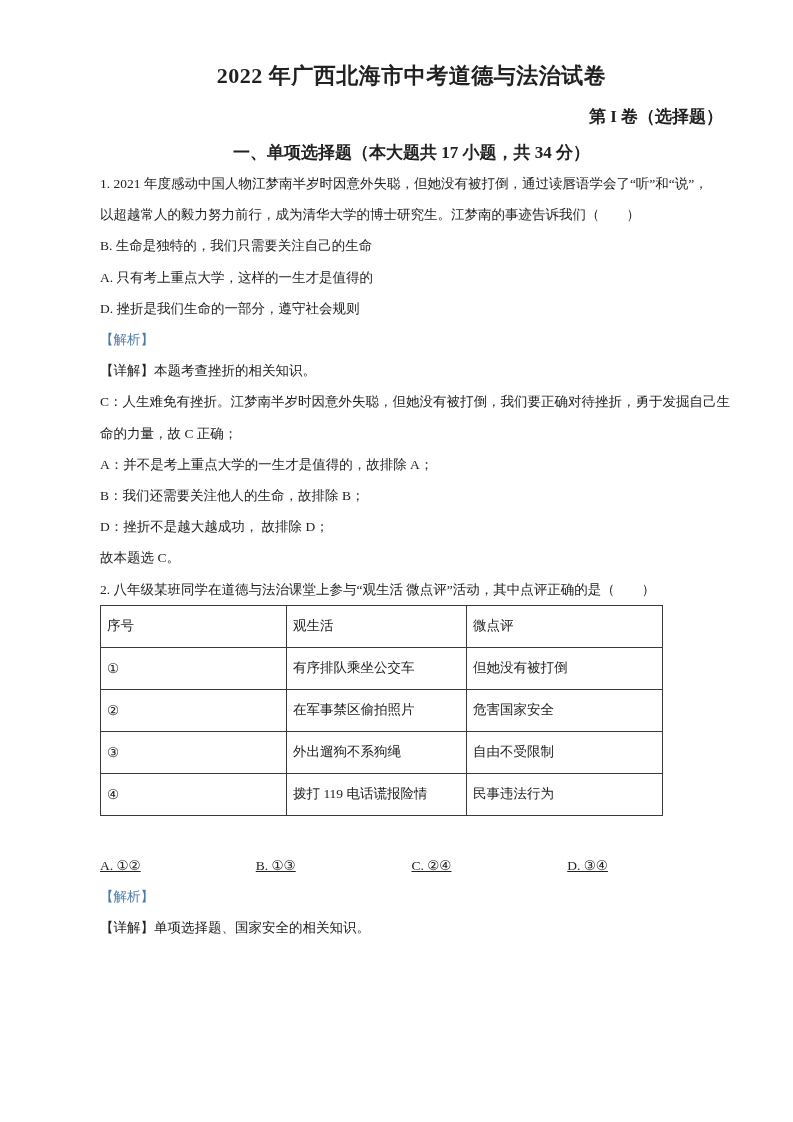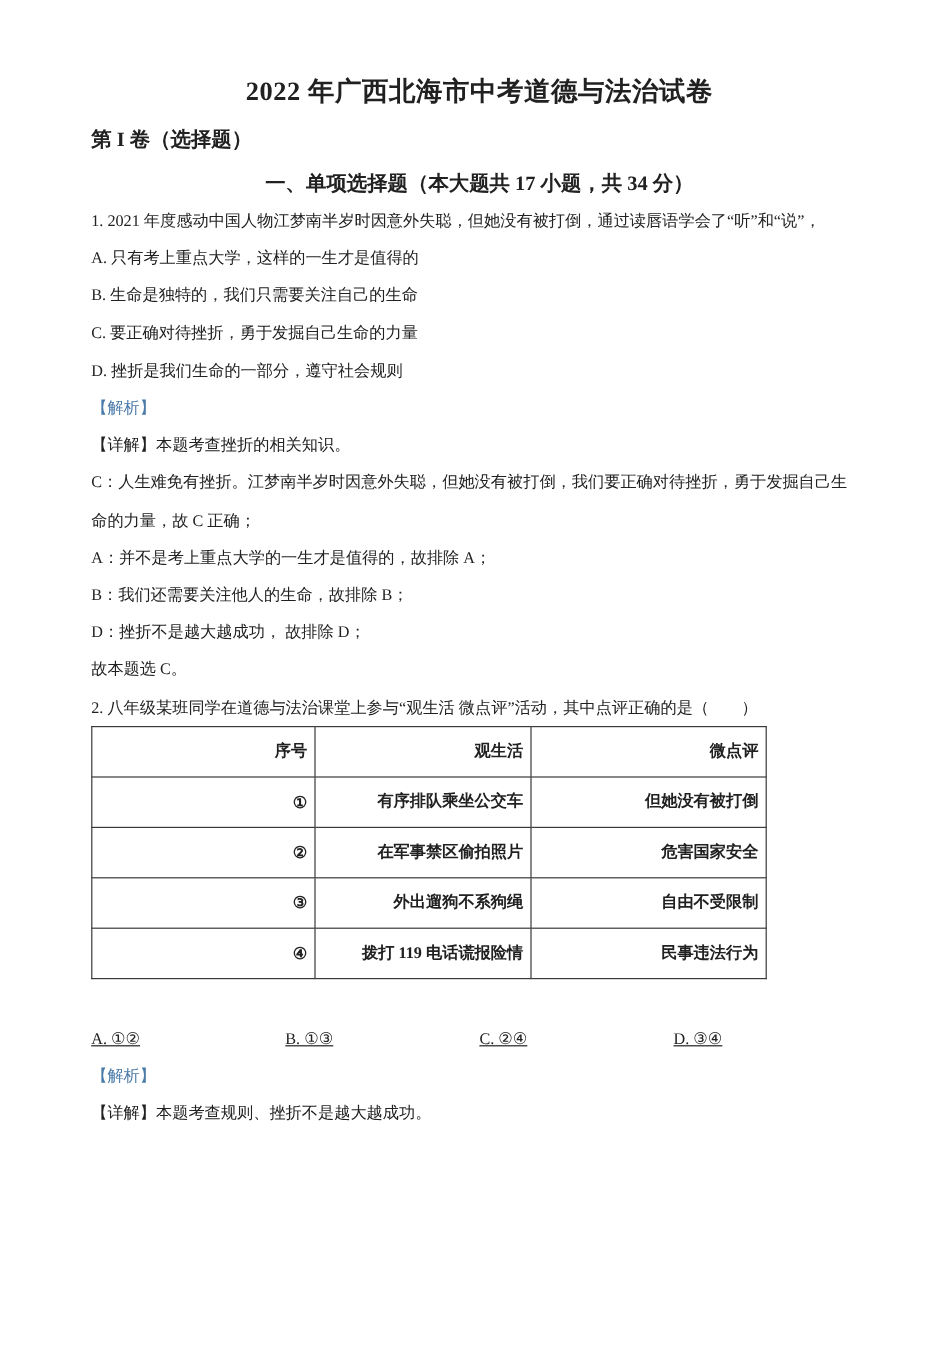--- a/index.html
+++ b/index.html
@@ -7,34 +7,34 @@
   body {
     width: 793px;
     height: 1122px;
     font-family: "Liberation Serif", "DejaVu Serif", serif;
     color: #212121;
     overflow: hidden;
   }
   .page {
     width: 793px;
     height: 1122px;
-    padding: 60px 70px 0 76px;
+    padding: 60px 70px 0 100px;
     background: #ffffff;
   }
   .doc-title {
     font-size: 22px;
     font-weight: bold;
     text-align: center;
     line-height: 32px;
     letter-spacing: 0.5px;
   }
   .volume-heading {
     font-size: 17px;
     font-weight: bold;
-    text-align: left;
+    text-align: right;
     line-height: 26px;
     margin-top: 12px;
   }
   .section-heading {
     font-size: 17px;
     font-weight: bold;
     text-align: center;
     line-height: 26px;
     margin-top: 10px;
     margin-bottom: 2px;
@@ -46,24 +46,24 @@
   }
   .blue { color: #4a7aa8; }
   table.q-table {
     border-collapse: collapse;
     table-layout: fixed;
     margin-top: 0;
   }
   table.q-table th, table.q-table td {
     border: 1px solid #3a3a3a;
     height: 42px;
-    text-align: right;
+    text-align: left;
     vertical-align: middle;
     font-size: 13.5px;
-    font-weight: bold;
+    font-weight: normal;
     padding: 0 6px;
   }
   .col-no { width: 186px; }
   .col-life { width: 180px; }
   .col-comment { width: 196px; }
   .options-row {
     display: flex;
     margin-top: 34px;
     font-size: 13.5px;
     line-height: 31.2px;
@@ -77,23 +77,23 @@
 </head>
 <body>
 
 <div class="page">
 
   <div class="doc-title">2022 年广西北海市中考道德与法治试卷</div>
   <div class="volume-heading">第 I 卷（选择题）</div>
   <div class="section-heading">一、单项选择题（本大题共 17 小题，共 34 分）</div>
 
   <div class="line">1. 2021 年度感动中国人物江梦南半岁时因意外失聪，但她没有被打倒，通过读唇语学会了“听”和“说”，</div>
+  <div class="line">以超越常人的毅力努力前行，成为清华大学的博士研究生。江梦南的事迹告诉我们（　　）</div>
+  <div class="line">B. 生命是独特的，我们只需要关注自己的生命</div>
   <div class="line">A. 只有考上重点大学，这样的一生才是值得的</div>
-  <div class="line">B. 生命是独特的，我们只需要关注自己的生命</div>
-  <div class="line">C. 要正确对待挫折，勇于发掘自己生命的力量</div>
   <div class="line">D. 挫折是我们生命的一部分，遵守社会规则</div>
 
   <div class="line"><span class="blue">【解析】</span></div>
 
   <div class="line">【详解】本题考查挫折的相关知识。</div>
   <div class="line">C：人生难免有挫折。江梦南半岁时因意外失聪，但她没有被打倒，我们要正确对待挫折，勇于发掘自己生</div>
   <div class="line">命的力量，故 C 正确；</div>
   <div class="line">A：并不是考上重点大学的一生才是值得的，故排除 A；</div>
   <div class="line">B：我们还需要关注他人的生命，故排除 B；</div>
   <div class="line">D：挫折不是越大越成功， 故排除 D；</div>
@@ -137,15 +137,15 @@
     </table>
 
   <div class="options-row">
     <span>A. ①②</span>
     <span>B. ①③</span>
     <span>C. ②④</span>
     <span>D. ③④</span>
   </div>
 
   <div class="line"><span class="blue">【解析】</span></div>
-  <div class="line">【详解】本题考查规则、挫折不是越大越成功。</div>
+  <div class="line">【详解】单项选择题、国家安全的相关知识。</div>
 
 </div>
 
 </body></html>

